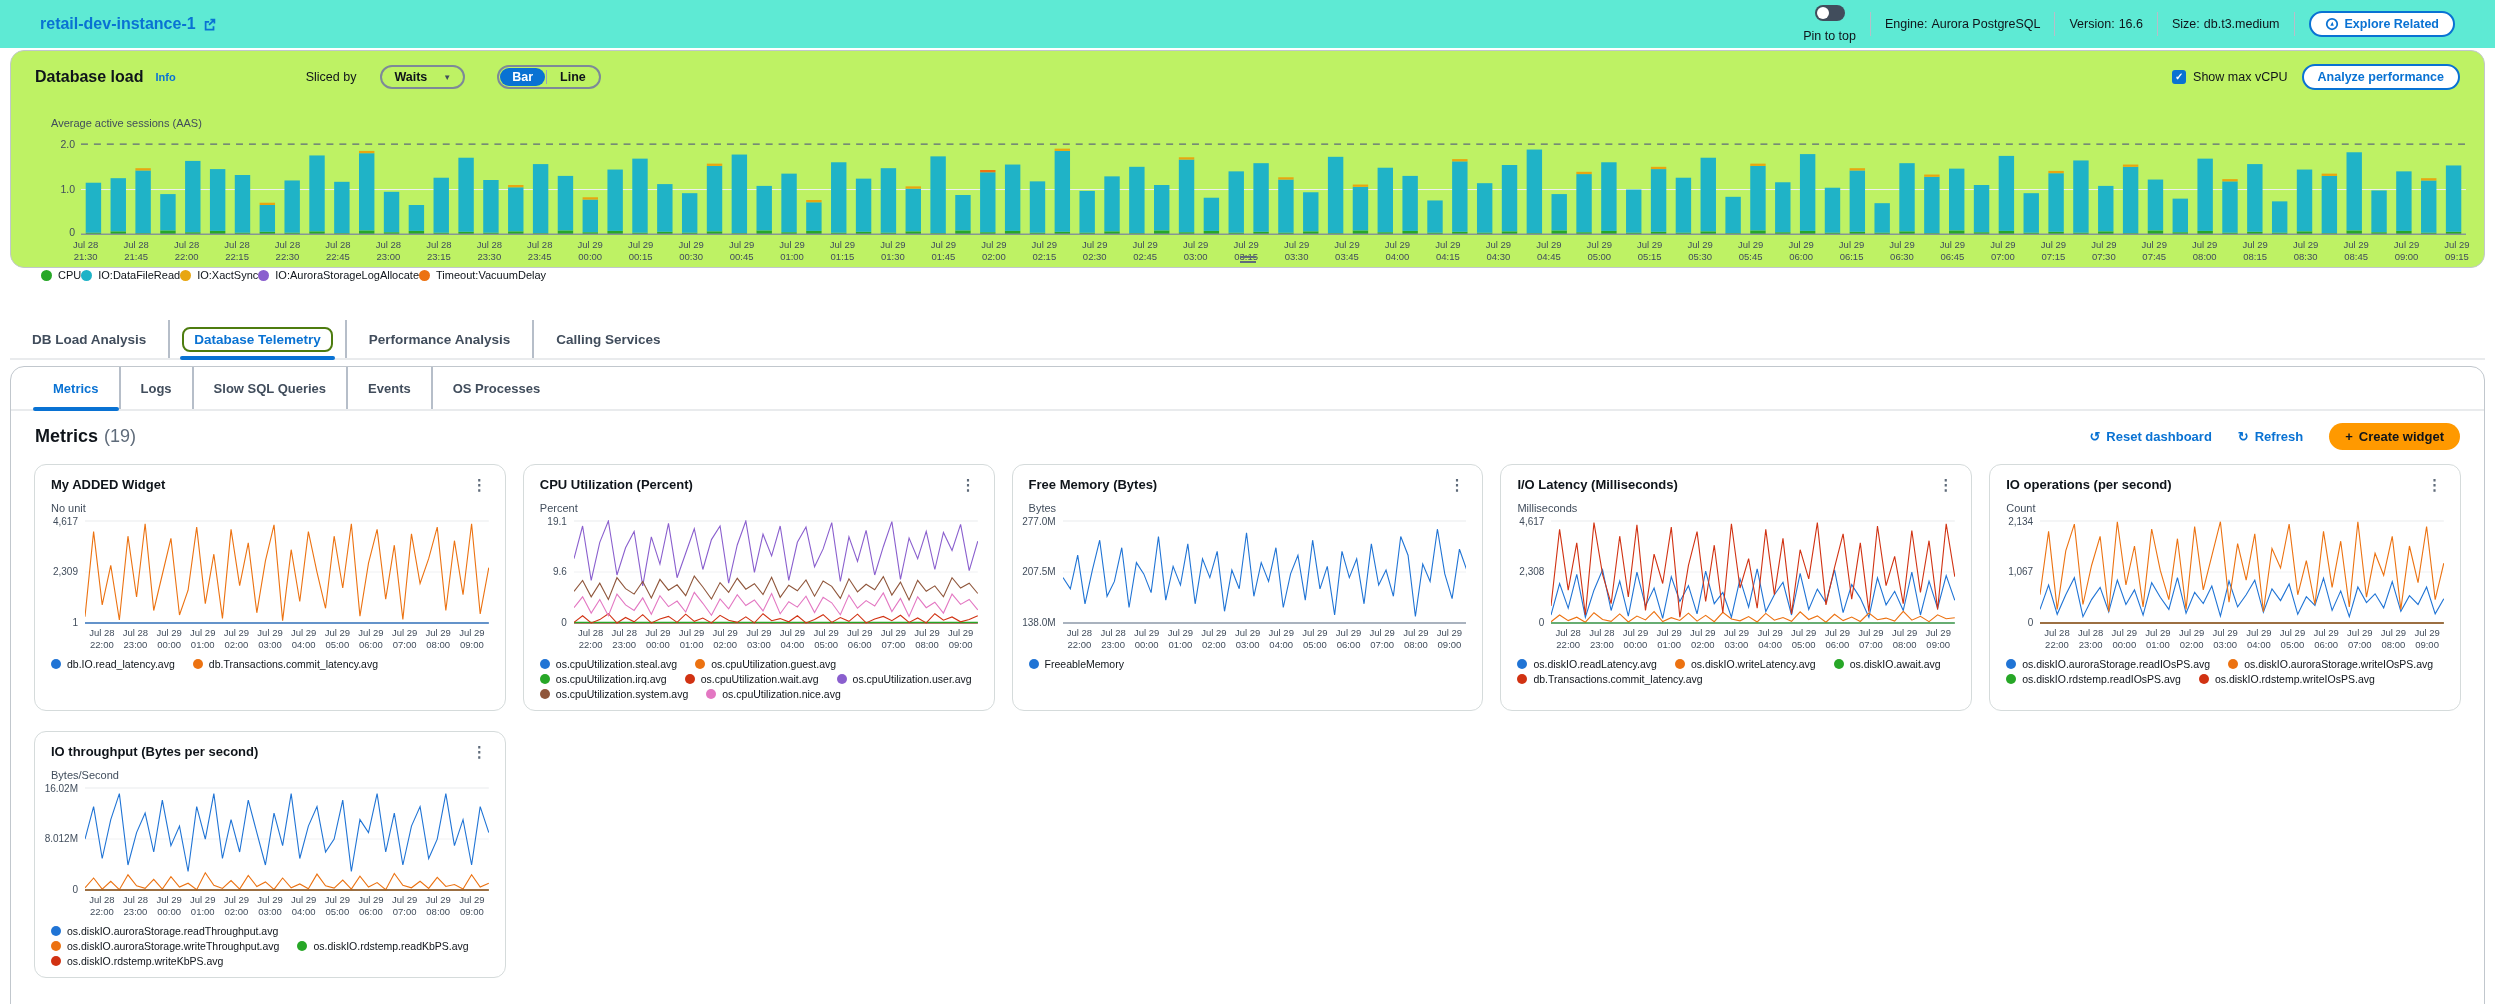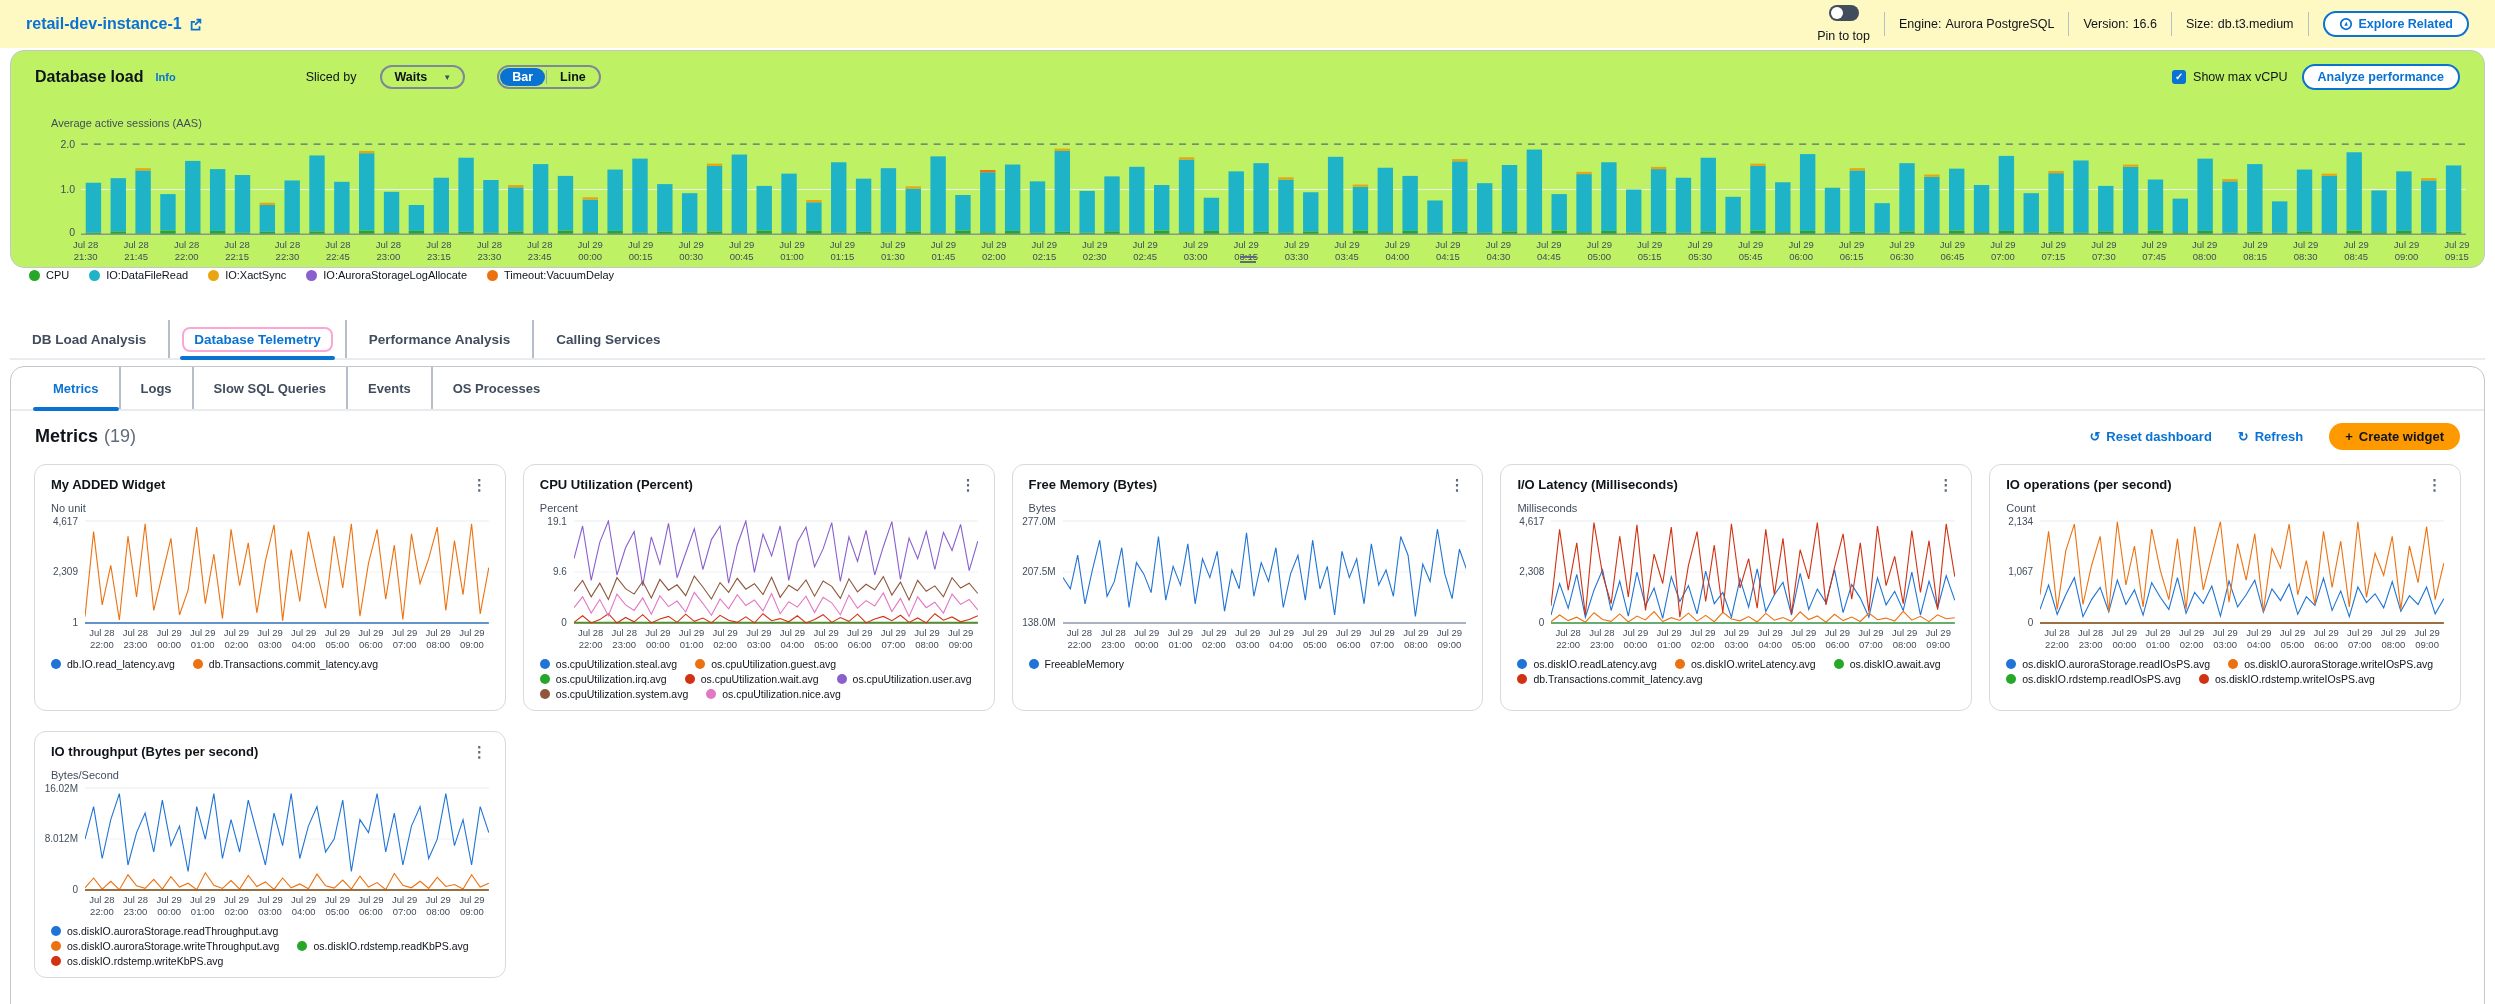--- a/index.html
+++ b/index.html
@@ -1,20 +1,20 @@
 <!DOCTYPE html>
 <html><head>
 <meta charset="utf-8">
 <style>
   * { margin:0; padding:0; box-sizing:border-box; }
   body { font-family:"Liberation Sans", sans-serif; background:#fff; }
   .page { position:relative; width:2495px; height:1004px; background:#fff; overflow:hidden; color:#0f141a; }
 
   
-  .tophdr { position:absolute; top:0; left:0; right:0; height:48px; display:flex; align-items:center; padding:0 26px; background:#fef9c3; }
+  .tophdr { position:absolute; top:0; left:0; right:0; height:48px; display:flex; align-items:center; padding:0 40px; background:#5eead4; }
   .inst-title { color:#0972d3; font-size:16px; font-weight:700; display:flex; align-items:center; gap:7px; cursor:pointer; }
   .hdr-right { margin-left:auto; display:flex; align-items:center; gap:14px; font-size:12.5px; color:#0f141a; }
   .hdr-sep { width:1px; height:24px; background:#b6bec9; }
   .kv .k { color:#0f141a; }
   .kv .v { font-weight:400; margin-left:4px; }
   .toggle-wrap { display:flex; align-items:center; gap:8px; cursor:pointer;flex-direction:column; }
   .toggle { width:30px; height:16px; border-radius:9px; background:#414d5c; position:relative; }
   .toggle .knob { position:absolute; left:2px; top:2px; width:12px; height:12px; border-radius:50%; background:#fff; }
   .btn-outline { border:2px solid #0972d3; color:#0972d3; background:#fff; border-radius:16px; padding:4px 14px; font-size:12.5px; font-weight:700; display:inline-flex; align-items:center; gap:6px; cursor:pointer; white-space:nowrap; }
 
@@ -34,31 +34,31 @@
   .chk { display:flex; align-items:center; gap:7px; font-size:12.5px; cursor:pointer; }
   .chk .box { width:14px; height:14px; border-radius:3px; background:#0972d3; color:#fff; font-size:10px; line-height:14px; text-align:center; font-weight:700; }
   .aas-label { position:absolute; left:40px; top:66px; font-size:11px; color:#414d5c; }
   .main-chart { position:absolute; left:40px; right:18px; top:84px; height:100px; display:flex; }
   .main-ticks { position:relative; width:30px; font-size:10.5px; color:#414d5c; }
   .main-ticks span { position:absolute; right:6px; }
   .main-plot { flex:1; position:relative; }
   .main-plot svg { width:100%; height:100%; display:block; }
   .main-xlabels { position:absolute; left:62px; right:14px; top:188px; display:flex; justify-content:space-between; }
   .main-xlabels .xl { font-size:9.5px; color:#414d5c; text-align:center; line-height:1.25; }
-  .main-legend { position:absolute; left:18px; top:218px; display:flex; gap:20px; align-items:flex-end; }
+  .main-legend { position:absolute; left:30px; top:218px; display:flex; align-items:flex-end; }
   .lg-item { display:flex; align-items:center; gap:6px; font-size:11px; color:#0f141a; }
   .lg-dot { width:11px; height:11px; border-radius:50%; flex:none; }
   .resize-handle { position:absolute; left:50%; bottom:4px; width:16px; height:7px; border-top:2px solid #5f6b7a; border-bottom:2px solid #5f6b7a; transform:translateX(-50%); cursor:row-resize; }
 
   
   .tabs { position:absolute; top:320px; left:10px; right:10px; height:40px; display:flex; align-items:center; border-bottom:2px solid #e9ebed; }
   .tab { position:relative; padding:0 22px; font-size:13.5px; font-weight:700; color:#414d5c; height:100%; display:flex; align-items:center; cursor:pointer; }
   .tab + .tab { border-left:2px solid #b6bec9; }
   .tab.active { color:#0972d3; }
-  .tab.active .tab-pill { border:2px solid #f9a8d4; border-radius:8px; padding:3px 10px; margin:-3px -10px; }
+  .tab.active .tab-pill { border:2px solid #4d7c0f; border-radius:8px; padding:3px 10px; margin:-3px -10px; }
   .tab.active::after { content:""; position:absolute; left:10px; right:10px; bottom:-2px; height:4px; background:#0972d3; border-radius:2px; }
 
   
   .tele-card { position:absolute; top:366px; left:10px; right:10px; height:700px; border:1px solid #c1c7cd; border-radius:14px; background:#fff; }
   .subtabs { display:flex; align-items:center; height:44px; border-bottom:2px solid #e9ebed; padding-left:22px; }
   .subtab { position:relative; padding:0 20px; font-size:13px; font-weight:700; color:#414d5c; height:100%; display:flex; align-items:center; cursor:pointer; }
   .subtab + .subtab { border-left:2px solid #b6bec9; }
   .subtab.active { color:#0972d3; }
   .subtab.active::after { content:""; position:absolute; left:0; right:0; bottom:-2px; height:4px; background:#0972d3; border-radius:2px; }
   .metrics-hdr { display:flex; align-items:center; padding:12px 24px 6px 24px; }

